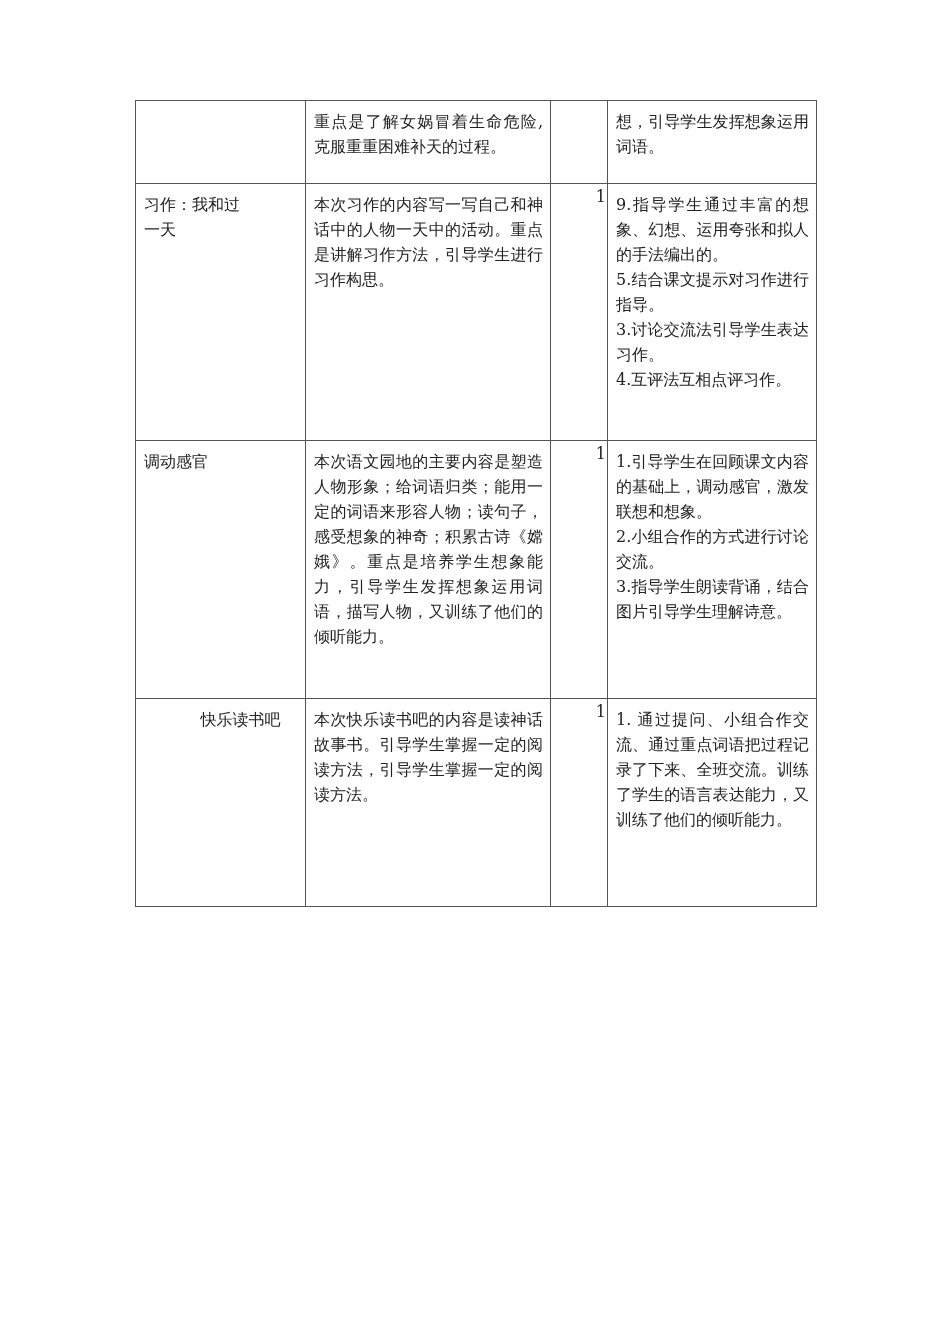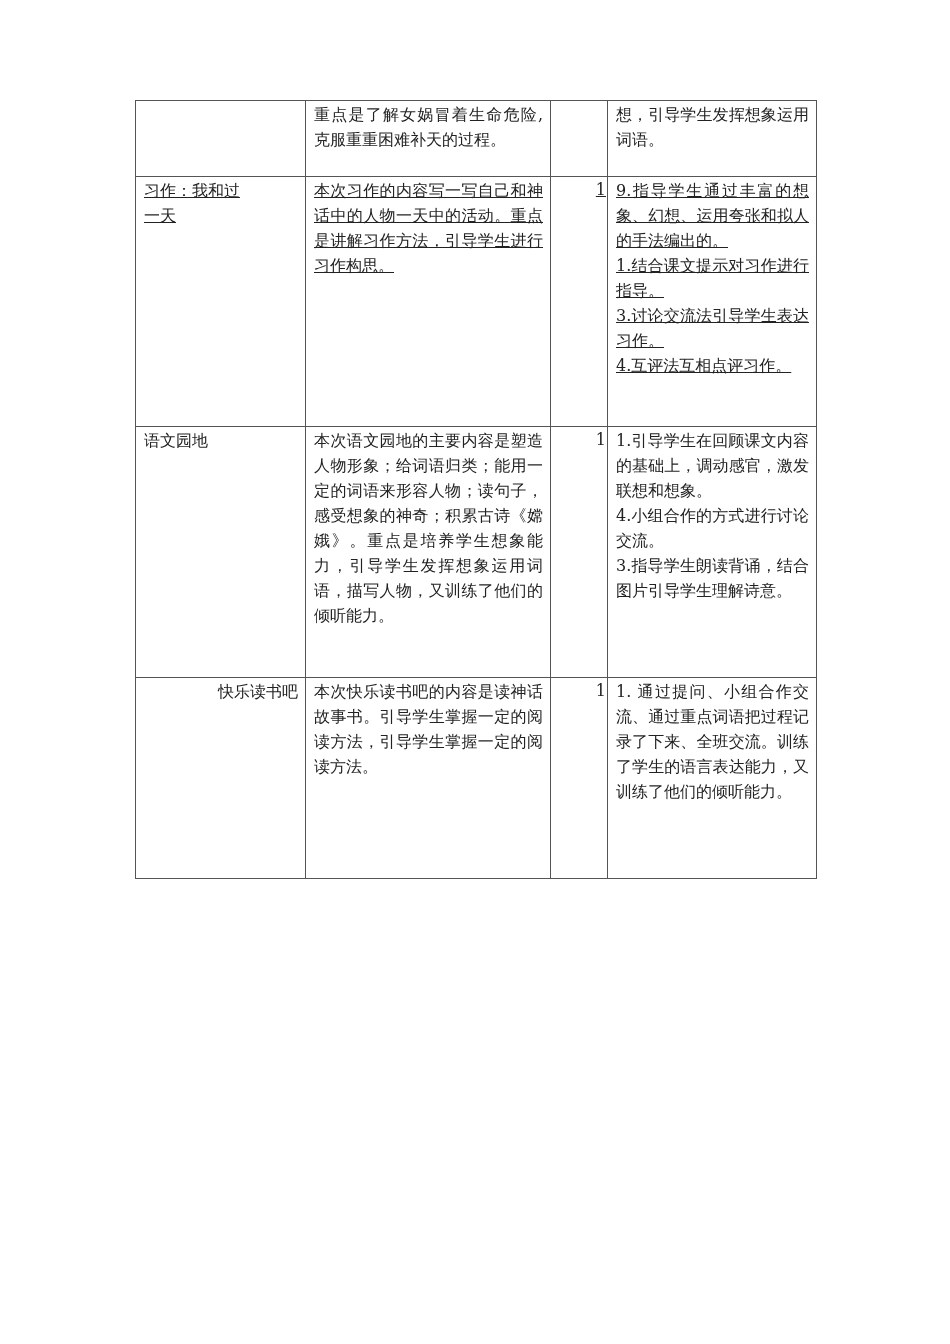--- a/index.html
+++ b/index.html
@@ -8,33 +8,33 @@
     table.plan {
       position: absolute; left: 135px; top: 100px;
       border-collapse: collapse; table-layout: fixed;
       width: 681px;
     }
     table.plan td {
       border: 1px solid #555;
       vertical-align: top;
       font-size: 16px;
       line-height: 25px;
-      padding: 1px 7px 0 8px;
+      padding: 8px 7px 0 8px;
       word-break: break-all;
       text-align: justify;
       text-justify: inter-ideograph;
     }
     col.c1 { width: 170px; }
     col.c2 { width: 245px; }
     col.c3 { width: 57px; }
     col.c4 { width: 209px; }
     td.hours { text-align: right !important; padding: 0 1px 0 0 !important; }
-    td.title.centered { text-align: right; padding-left: 47px !important; }
+    td.title.centered { text-align: center; padding-left: 47px !important; }
     .r0 td { height: 74px; }
-    .r1 td { height: 248px; text-decoration: underline; }
+    .r1 td { height: 248px; }
     .r2 td { height: 249px; }
     .r3 td { height: 199px; }
     .line { display: block; }
   </style>
 </head>
 <body>
 
 <div class="page">
   <table class="plan">
     <colgroup>
@@ -53,32 +53,32 @@
         </td>
       </tr>
       <tr class="r1">
         <td class="title">
           <span style="display:block;width:100px;text-align:left;">习作：我和过一天</span>
         </td>
         <td class="content">本次习作的内容写一写自己和神话中的人物一天中的活动。重点是讲解习作方法，引导学生进行习作构思。</td>
         <td class="hours">1</td>
         <td class="methods">
           <span class="line">9.指导学生通过丰富的想象、幻想、运用夸张和拟人的手法编出的。</span>
-          <span class="line">1.结合课文提示对习作进行指导。</span>
+          <span class="line">5.结合课文提示对习作进行指导。</span>
           <span class="line">3.讨论交流法引导学生表达习作。</span>
           <span class="line">4.互评法互相点评习作。</span>
         </td>
       </tr>
       <tr class="r2">
-        <td class="title" style="text-align:left;">语文园地</td>
+        <td class="title" style="text-align:left;">调动感官</td>
         <td class="content">本次语文园地的主要内容是塑造人物形象；给词语归类；能用一定的词语来形容人物；读句子，感受想象的神奇；积累古诗《嫦娥》。重点是培养学生想象能力，引导学生发挥想象运用词语，描写人物，又训练了他们的倾听能力。</td>
         <td class="hours">1</td>
         <td class="methods">
           <span class="line">1.引导学生在回顾课文内容的基础上，调动感官，激发联想和想象。</span>
-          <span class="line">4.小组合作的方式进行讨论交流。</span>
+          <span class="line">2.小组合作的方式进行讨论交流。</span>
           <span class="line">3.指导学生朗读背诵，结合图片引导学生理解诗意。</span>
         </td>
       </tr>
       <tr class="r3">
         <td class="title centered">快乐读书吧</td>
         <td class="content">本次快乐读书吧的内容是读神话故事书。引导学生掌握一定的阅读方法，引导学生掌握一定的阅读方法。</td>
         <td class="hours">1</td>
         <td class="methods">
           <span class="line">1. 通过提问、小组合作交流、通过重点词语把过程记录了下来、全班交流。训练了学生的语言表达能力，又训练了他们的倾听能力。</span>
         </td>

